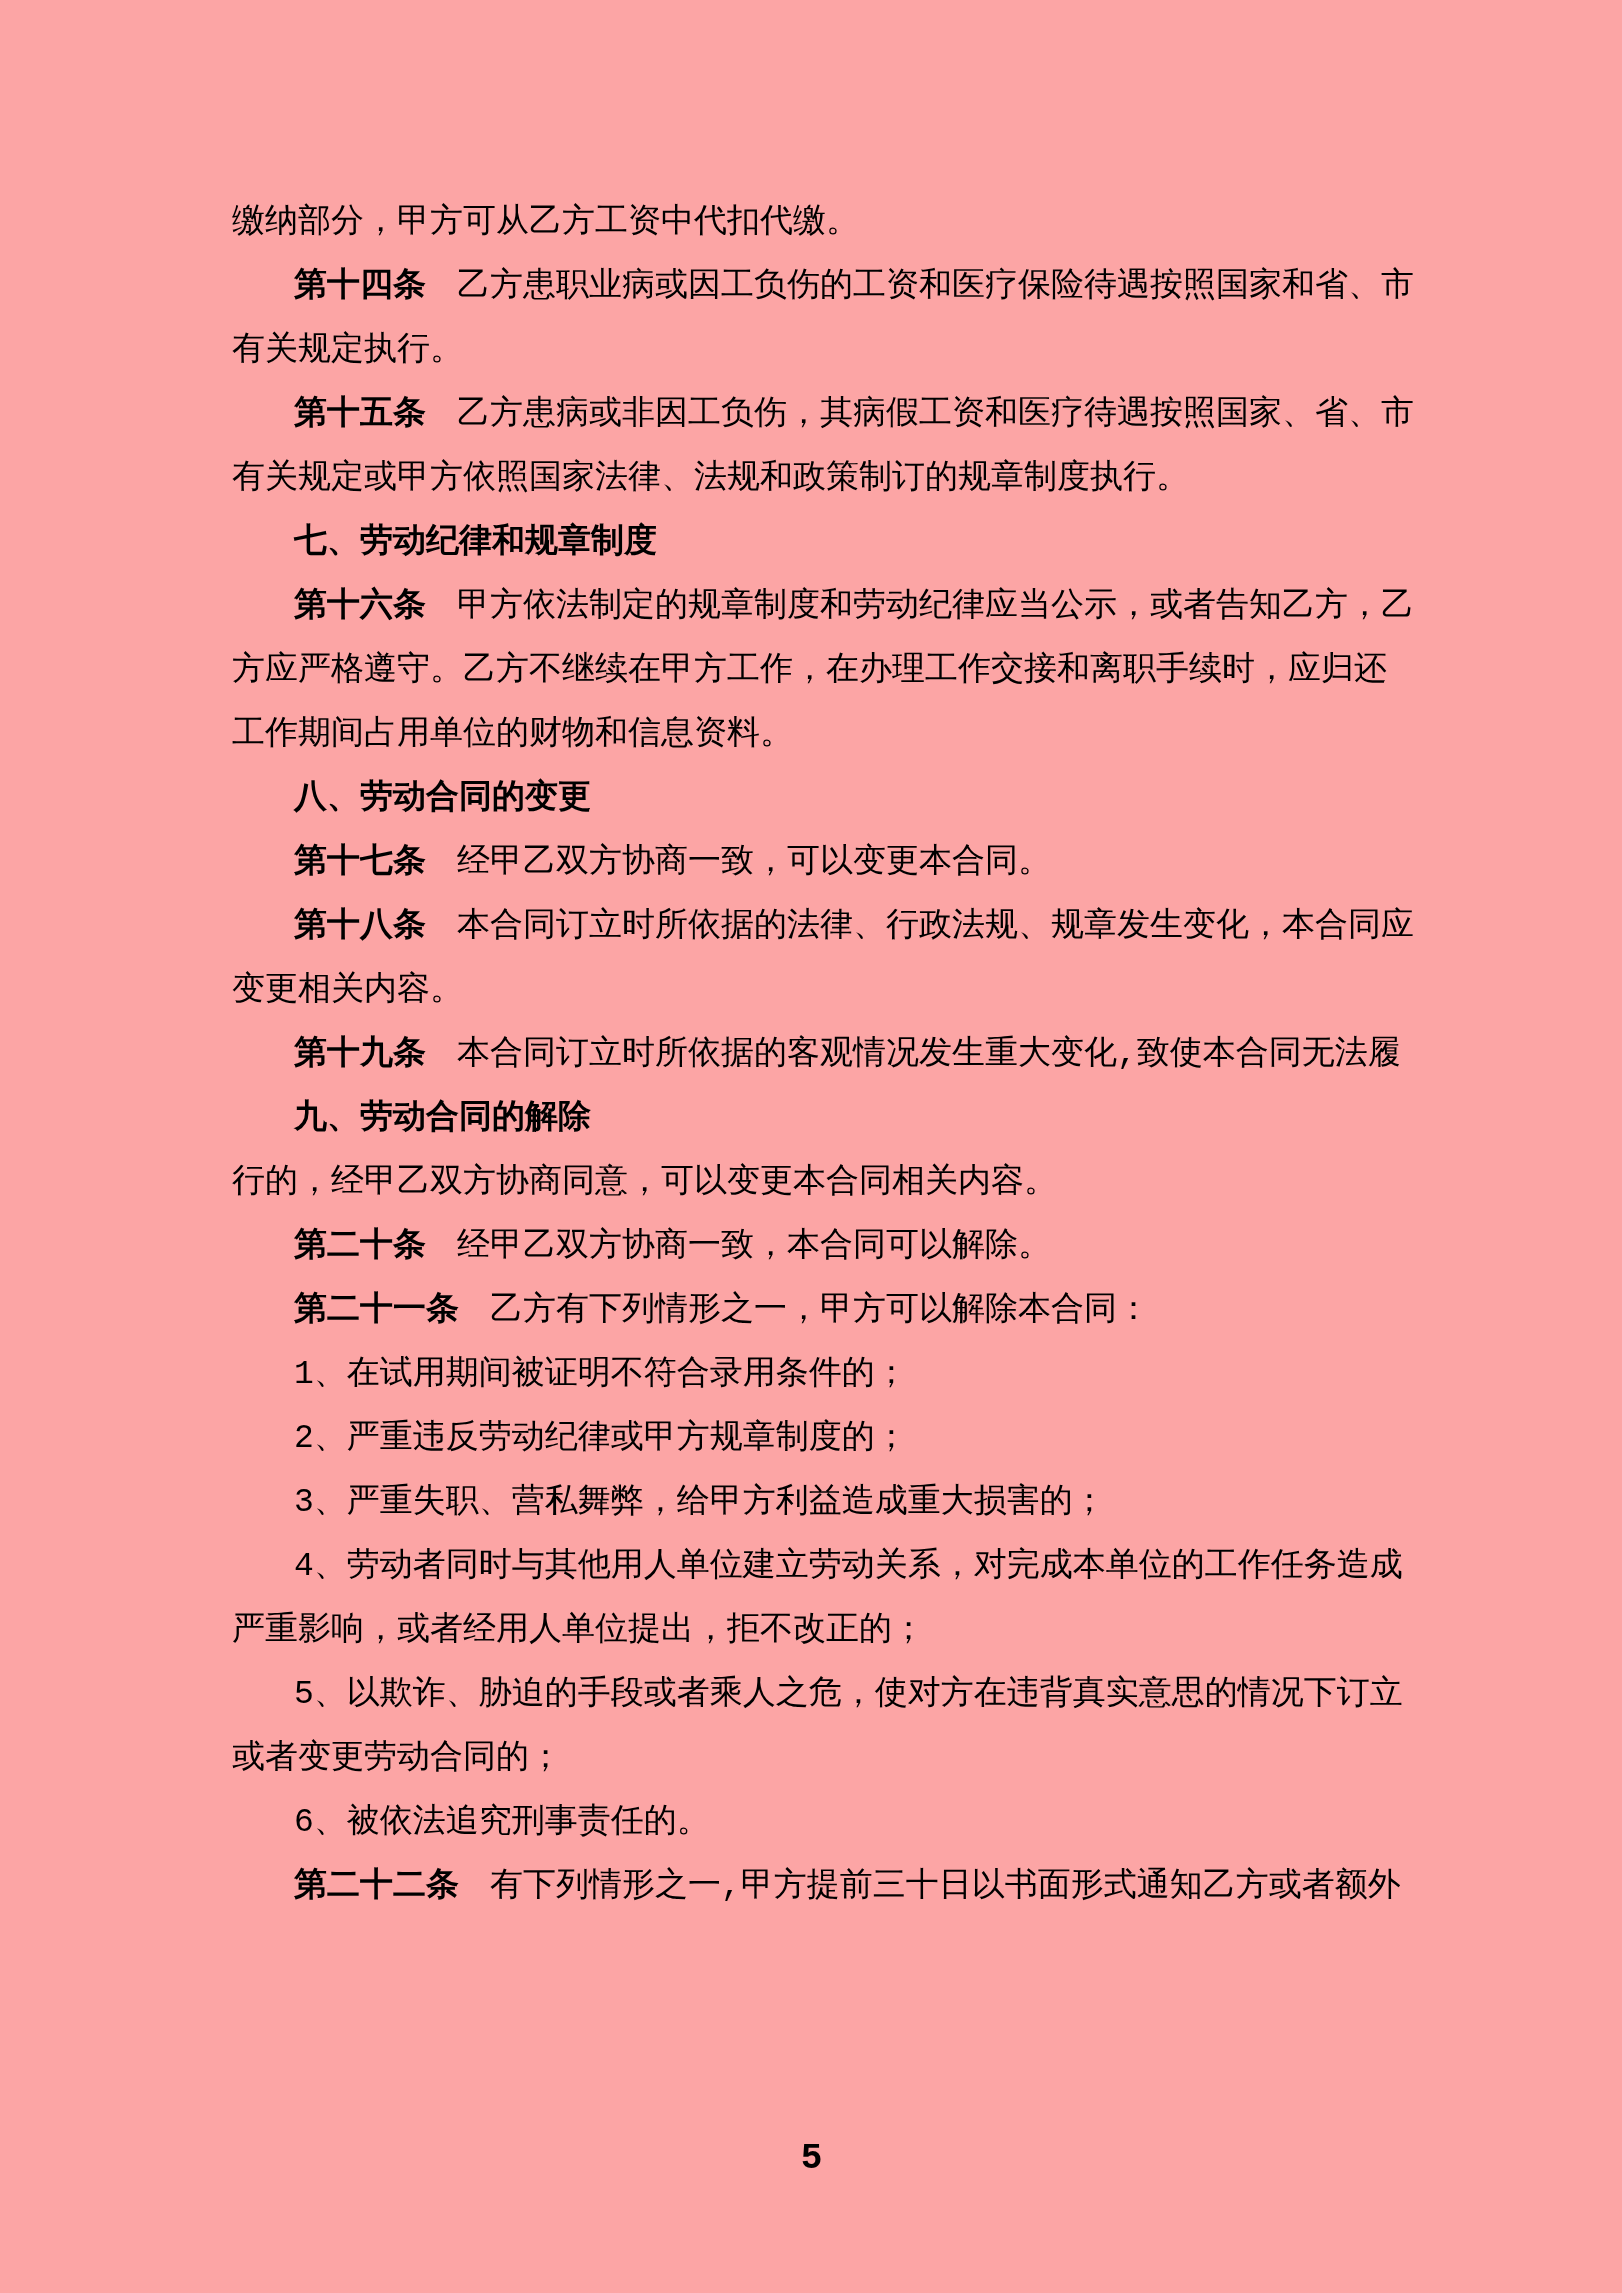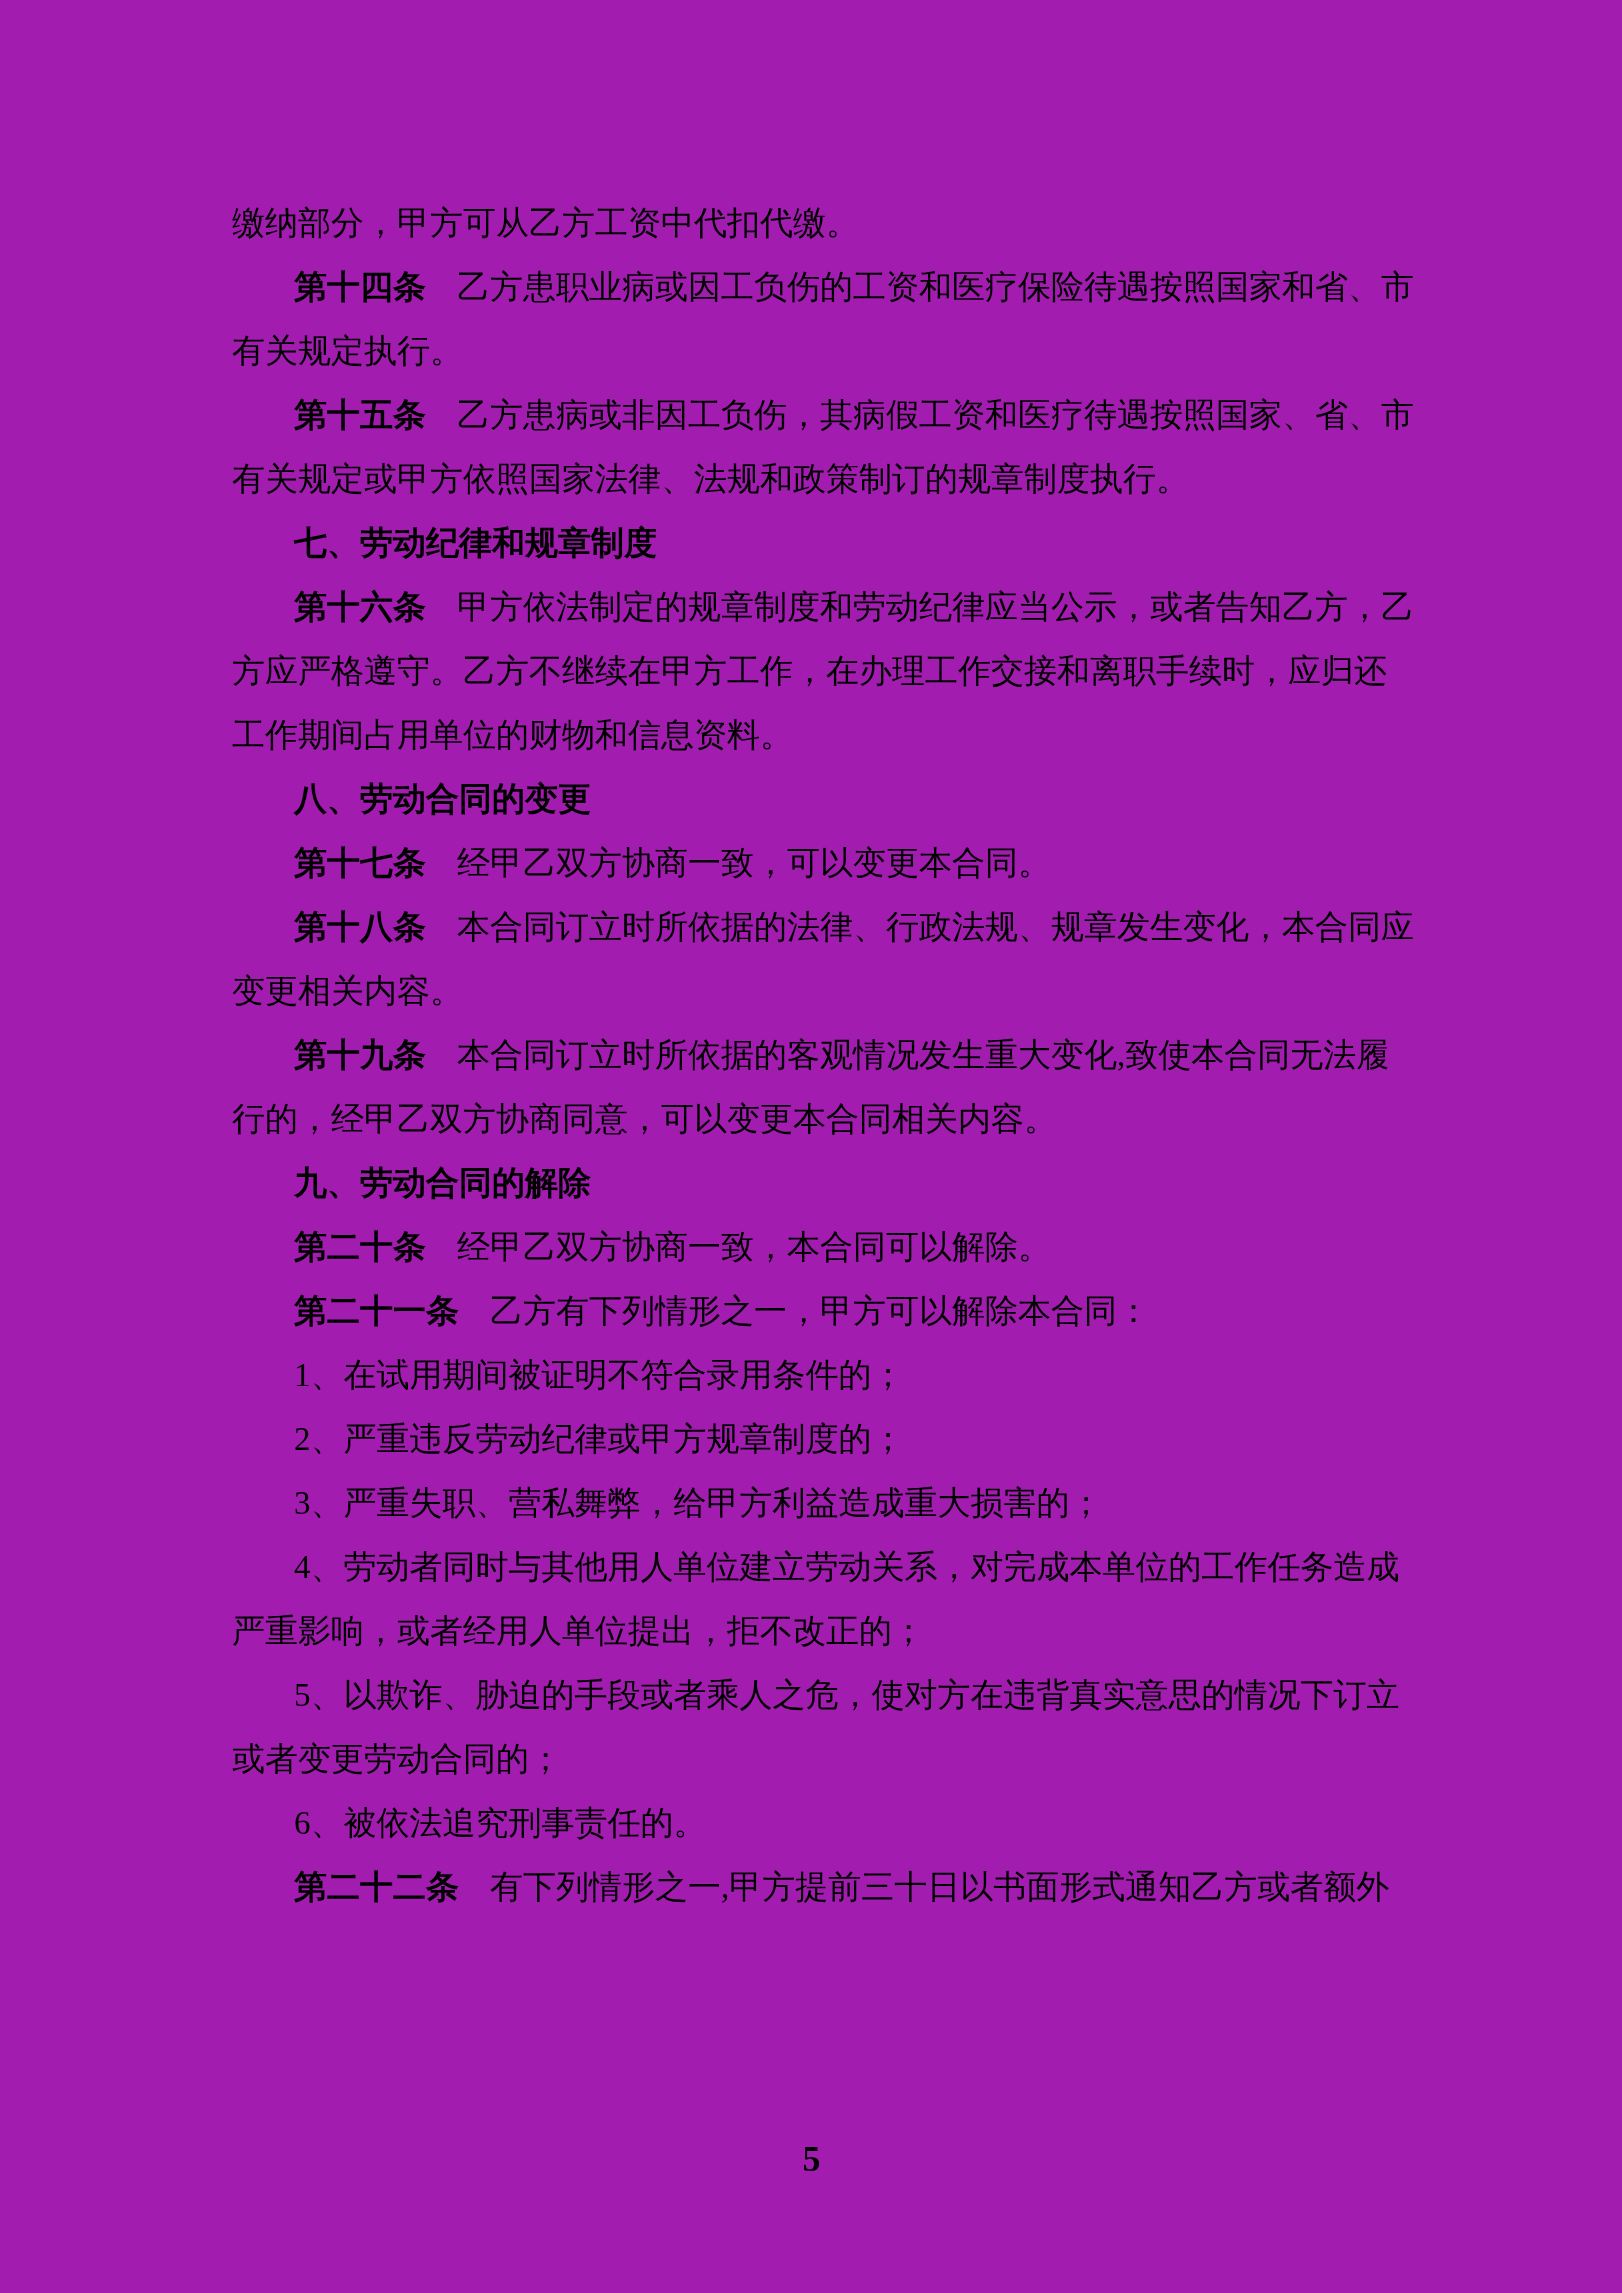--- a/index.html
+++ b/index.html
@@ -4,23 +4,23 @@
 <style>
   html, body {
     margin: 0;
     padding: 0;
     background: #ffffff;
   }
   .page {
     position: relative;
     width: 1623px;
     height: 2294px;
-    background: #a21caf;
+    background: #fca5a5;
     color: #000000;
-    font-family: Liberation Serif, serif;
+    font-family: Liberation Mono, monospace;
     overflow: hidden;
   }
   .content {
     position: absolute;
     left: 232px;
     top: 191px;
     width: 1177px;
   }
   .line {
     height: 64px;
@@ -77,23 +77,23 @@
     <div class="line indent heading">八、劳动合同的变更</div>
 
     <div class="line indent"><span class="clause-term">第十七条</span><span>经甲乙双方协商一致，可以变更本合同。</span></div>
 
     <div class="line indent"><span class="clause-term">第十八条</span><span>本合同订立时所依据的法律、行政法规、规章发生变化，本合同应</span></div>
 
     <div class="line">变更相关内容。</div>
 
     <div class="line indent"><span class="clause-term">第十九条</span><span>本合同订立时所依据的客观情况发生重大变化,致使本合同无法履</span></div>
 
+    <div class="line indent heading">九、劳动合同的解除</div>
+
     <div class="line">行的，经甲乙双方协商同意，可以变更本合同相关内容。</div>
-
-    <div class="line indent heading">九、劳动合同的解除</div>
 
     <div class="line indent"><span class="clause-term">第二十条</span><span>经甲乙双方协商一致，本合同可以解除。</span></div>
 
     <div class="line indent"><span class="clause-term">第二十一条</span><span>乙方有下列情形之一，甲方可以解除本合同：</span></div>
 
     <div class="line indent">1、在试用期间被证明不符合录用条件的；</div>
 
     <div class="line indent">2、严重违反劳动纪律或甲方规章制度的；</div>
 
     <div class="line indent">3、严重失职、营私舞弊，给甲方利益造成重大损害的；</div>

